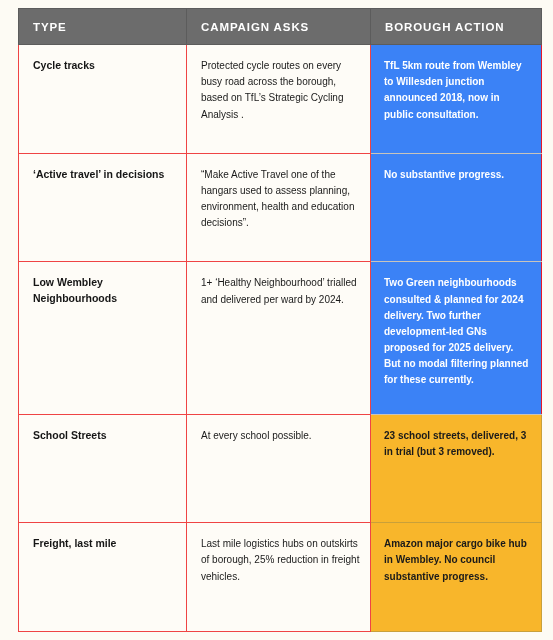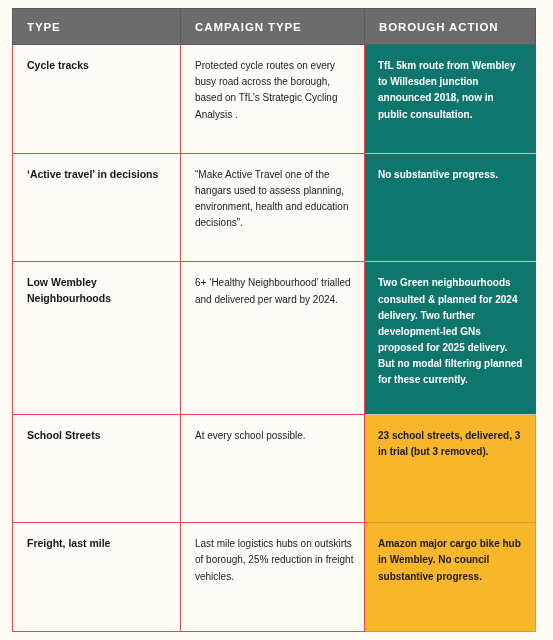--- a/index.html
+++ b/index.html
@@ -17,21 +17,21 @@
   .page {
     position: relative;
     width: 553px;
     height: 640px;
     box-sizing: border-box;
     background: #FDFBF4;
   }
 
   .table-wrap {
     position: absolute;
-    left: 12px;
+    left: 18px;
     top: 8px;
     width: 439px;
     height: 624px;
     box-sizing: border-box;
   }
 
   table.asks-table {
     width: 523px;
     height: 624px;
     border-collapse: collapse;
@@ -86,21 +86,21 @@
   }
 
   td.cell-action {
     padding: 13px 12px 10px 13px;
     font-size: 10px;
     line-height: 1.62;
     font-weight: bold;
   }
 
   td.cell-action.status-red {
-    background: #0f766e;
+    background: #3b82f6;
     color: #FFFFFF;
     border-color: #E3192A;
     border-top-color: #C8C4BC;
     border-bottom-color: #C8C4BC;
   }
 
   td.cell-action.status-amber {
     background: #F8B62B;
     color: #1A1A1A;
     border-color: #C9A03A;
@@ -116,21 +116,21 @@
   <div class="table-wrap">
     <table class="asks-table">
       <colgroup>
         <col class="c-type">
         <col class="c-asks">
         <col class="c-action">
       </colgroup>
       <thead>
         <tr>
           <th>TYPE</th>
-          <th>CAMPAIGN TYPE</th>
+          <th>CAMPAIGN ASKS</th>
           <th>BOROUGH ACTION</th>
         </tr>
       </thead>
       <tbody>
         <tr>
           <td class="cell-type">
               <span class="cell-text">Cycle tracks</span>
             </td>
           <td class="cell-asks">
               <span class="cell-text">Protected cycle routes on every busy road across the borough, based on TfL’s Strategic Cycling Analysis .</span>
@@ -148,21 +148,21 @@
             </td>
           <td class="cell-action status-red">
               <span class="cell-text">No substantive progress.</span>
             </td>
         </tr>
         <tr>
           <td class="cell-type">
               <span class="cell-text">Low Wembley Neighbourhoods</span>
             </td>
           <td class="cell-asks">
-              <span class="cell-text">6+ ‘Healthy Neighbourhood’ trialled and delivered per ward by 2024.</span>
+              <span class="cell-text">1+ ‘Healthy Neighbourhood’ trialled and delivered per ward by 2024.</span>
             </td>
           <td class="cell-action status-red">
               <span class="cell-text">Two Green neighbourhoods consulted &amp; planned for 2024 delivery. Two further development-led GNs proposed for 2025 delivery. But no modal filtering planned for these currently.</span>
             </td>
         </tr>
         <tr>
           <td class="cell-type">
               <span class="cell-text">School Streets</span>
             </td>
           <td class="cell-asks">

